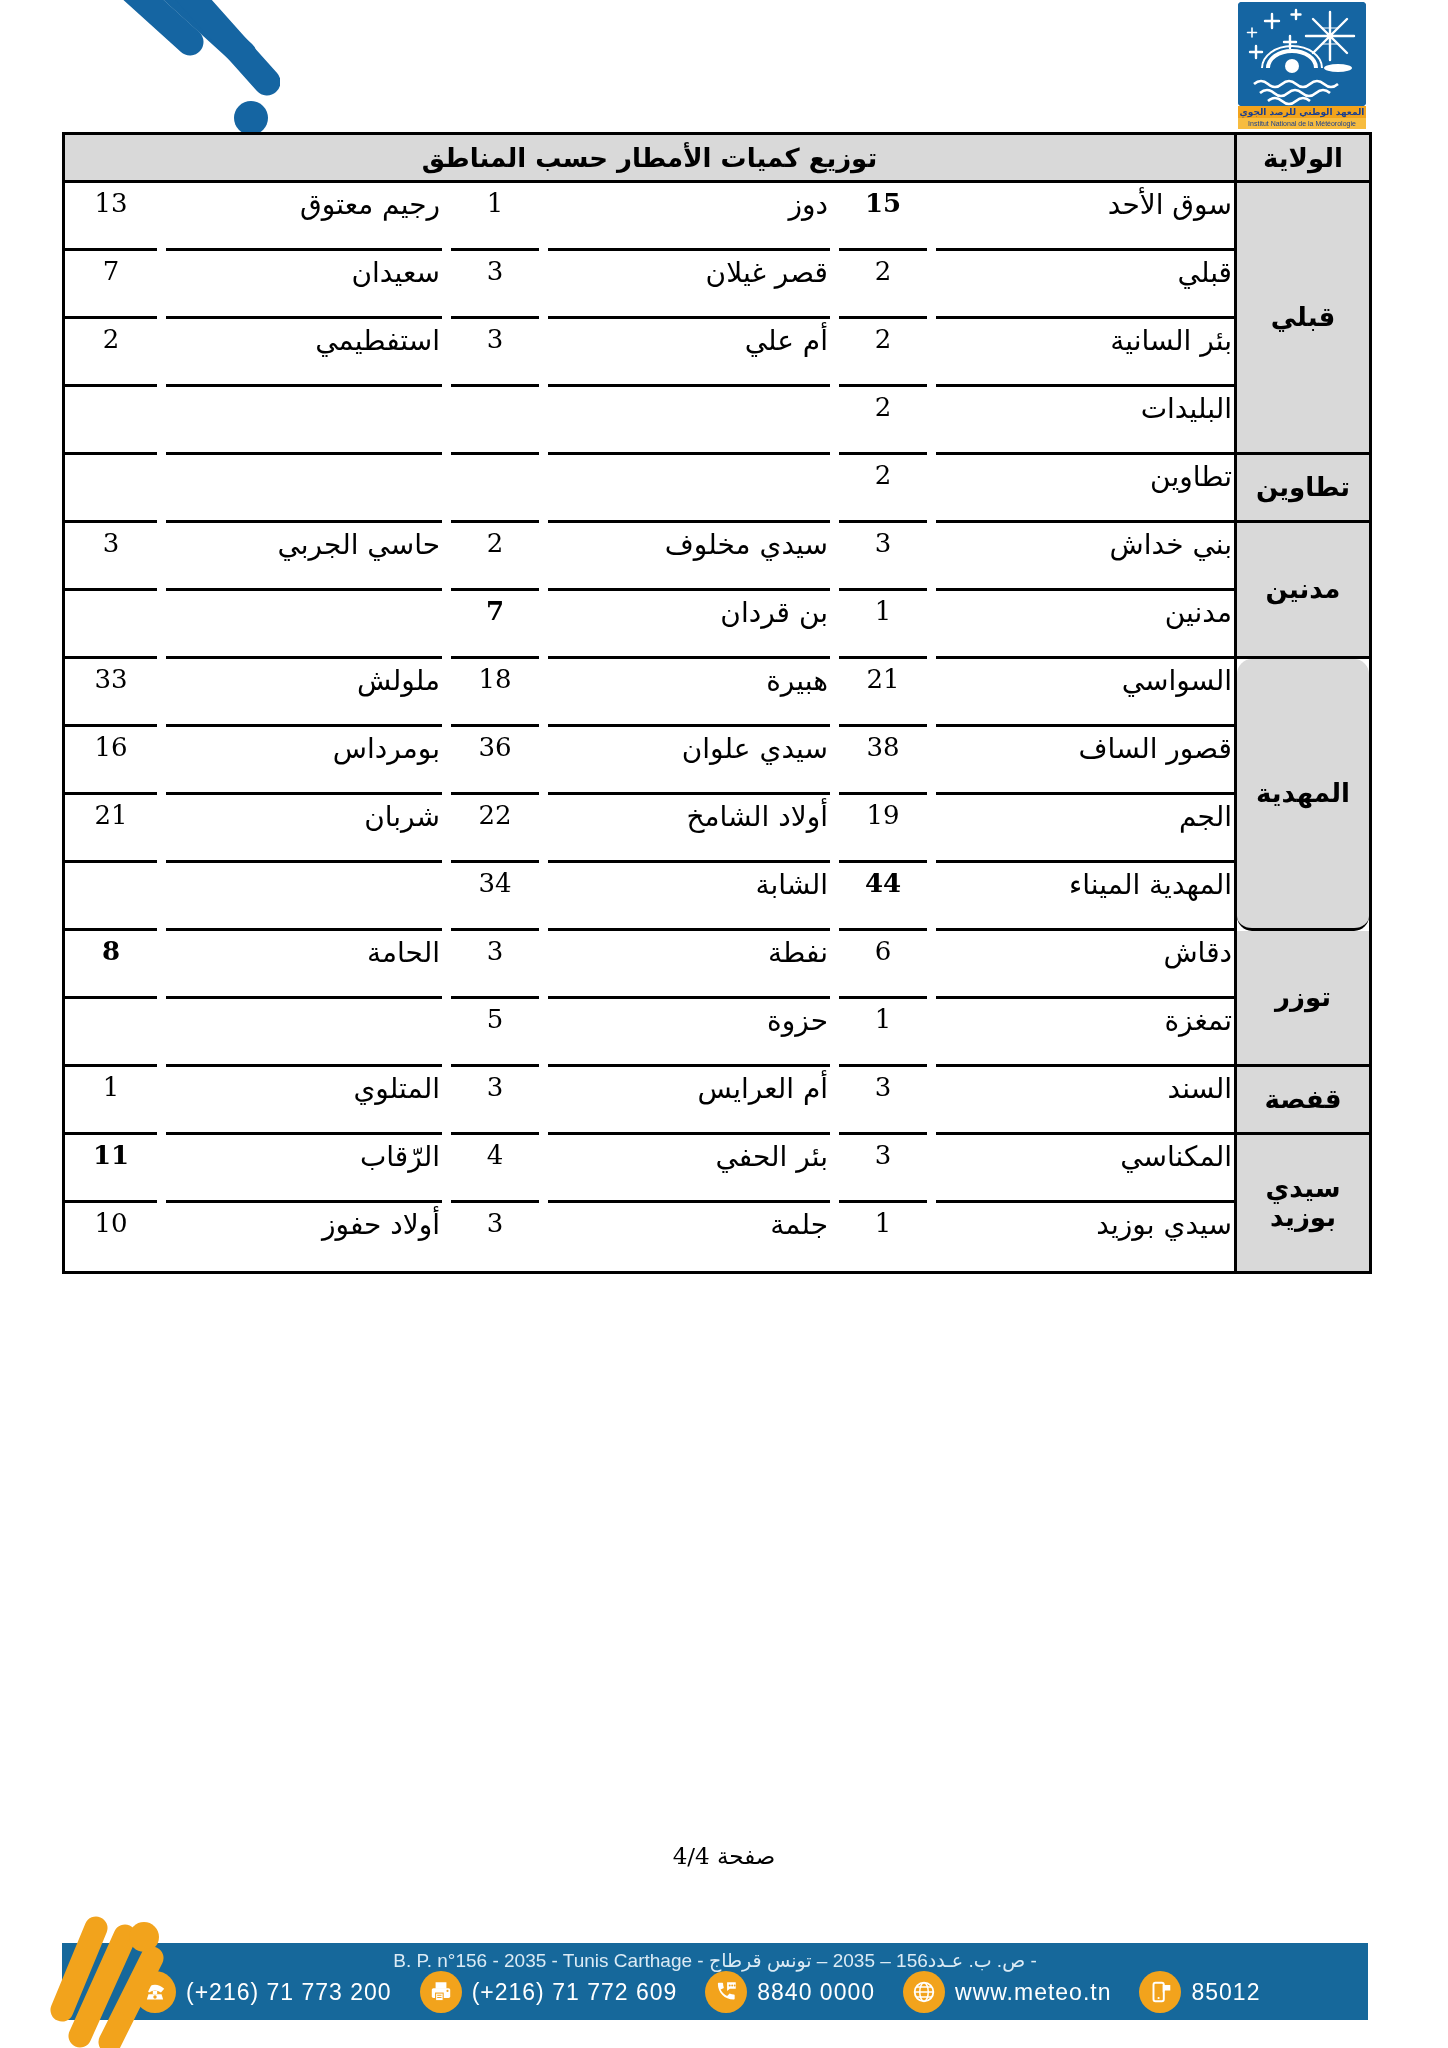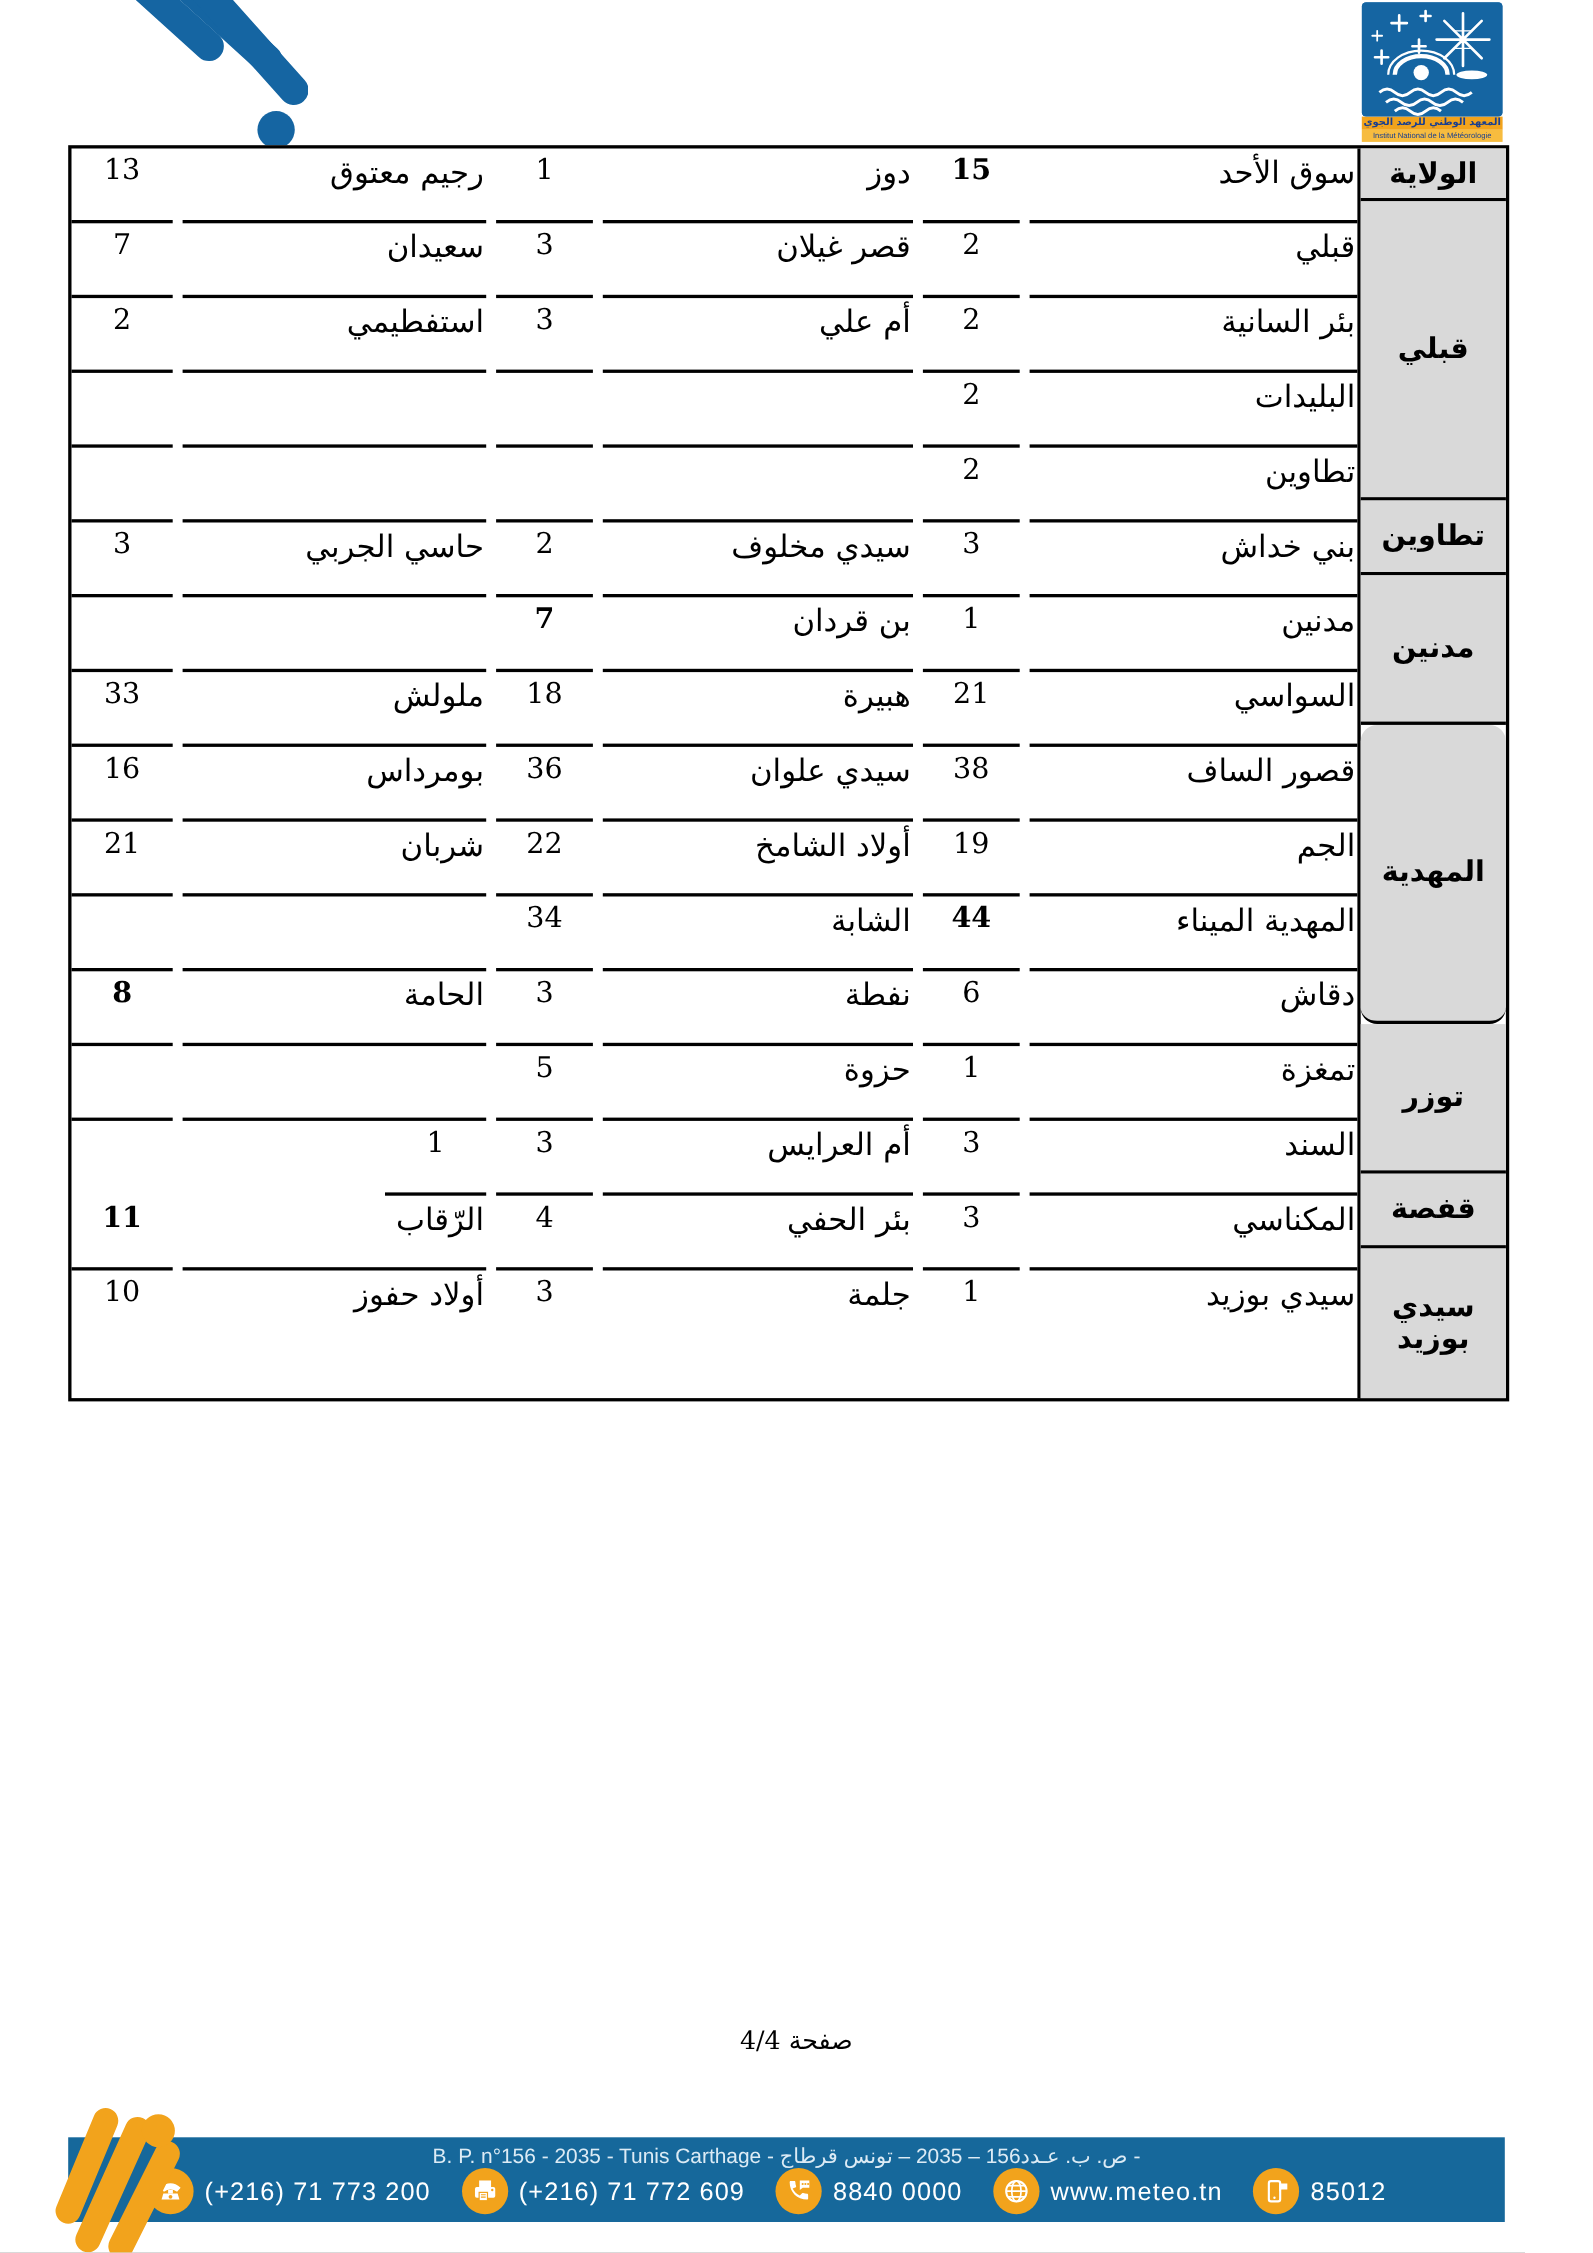--- a/index.html
+++ b/index.html
@@ -124,20 +124,21 @@
       <div class="hdr-cell">الولاية</div>
     <div class="gov-block gb" style="height: 272px;">قبلي</div>
         <div class="gov-block gb" style="height: 68px;">تطاوين</div>
         <div class="gov-block gb" style="height: 136px;">مدنين</div>
         <div class="gov-block gb" style="height: 272px; border-radius: 15px;">المهدية</div>
         <div class="gov-block gb" style="height: 136px;">توزر</div>
         <div class="gov-block gb" style="height: 68px;">قفصة</div>
         <div class="gov-block" style="height: 136px;">سيدي بوزيد</div>
       </div>
     <div id="stations-column">
+      <div class="hdr-cell">توزيع كميات الأمطار حسب المناطق</div>
     <div class="trow">
           <div class="cell station c0">سوق الأحد</div>
           <div class="cell value c1 b">15</div>
           <div class="cell station c2">دوز</div>
           <div class="cell value c3">1</div>
           <div class="cell station c4">رجيم معتوق</div>
           <div class="cell value c5">13</div>
         </div>
         <div class="trow">
           <div class="cell station c0">قبلي</div>
@@ -233,20 +234,21 @@
           <div class="cell station c2">حزوة</div>
           <div class="cell value c3">5</div>
           <div class="cell station c4"></div>
           <div class="cell value c5"></div>
         </div>
         <div class="trow">
           <div class="cell station c0">السند</div>
           <div class="cell value c1">3</div>
           <div class="cell station c2">أم العرايس</div>
           <div class="cell value c3">3</div>
+          <div class="cell station c4">المتلوي</div>
           <div class="cell value c5">1</div>
         </div>
         <div class="trow">
           <div class="cell station c0">المكناسي</div>
           <div class="cell value c1">3</div>
           <div class="cell station c2">بئر الحفي</div>
           <div class="cell value c3">4</div>
           <div class="cell station c4">الرّقاب</div>
           <div class="cell value c5 b">11</div>
         </div>

